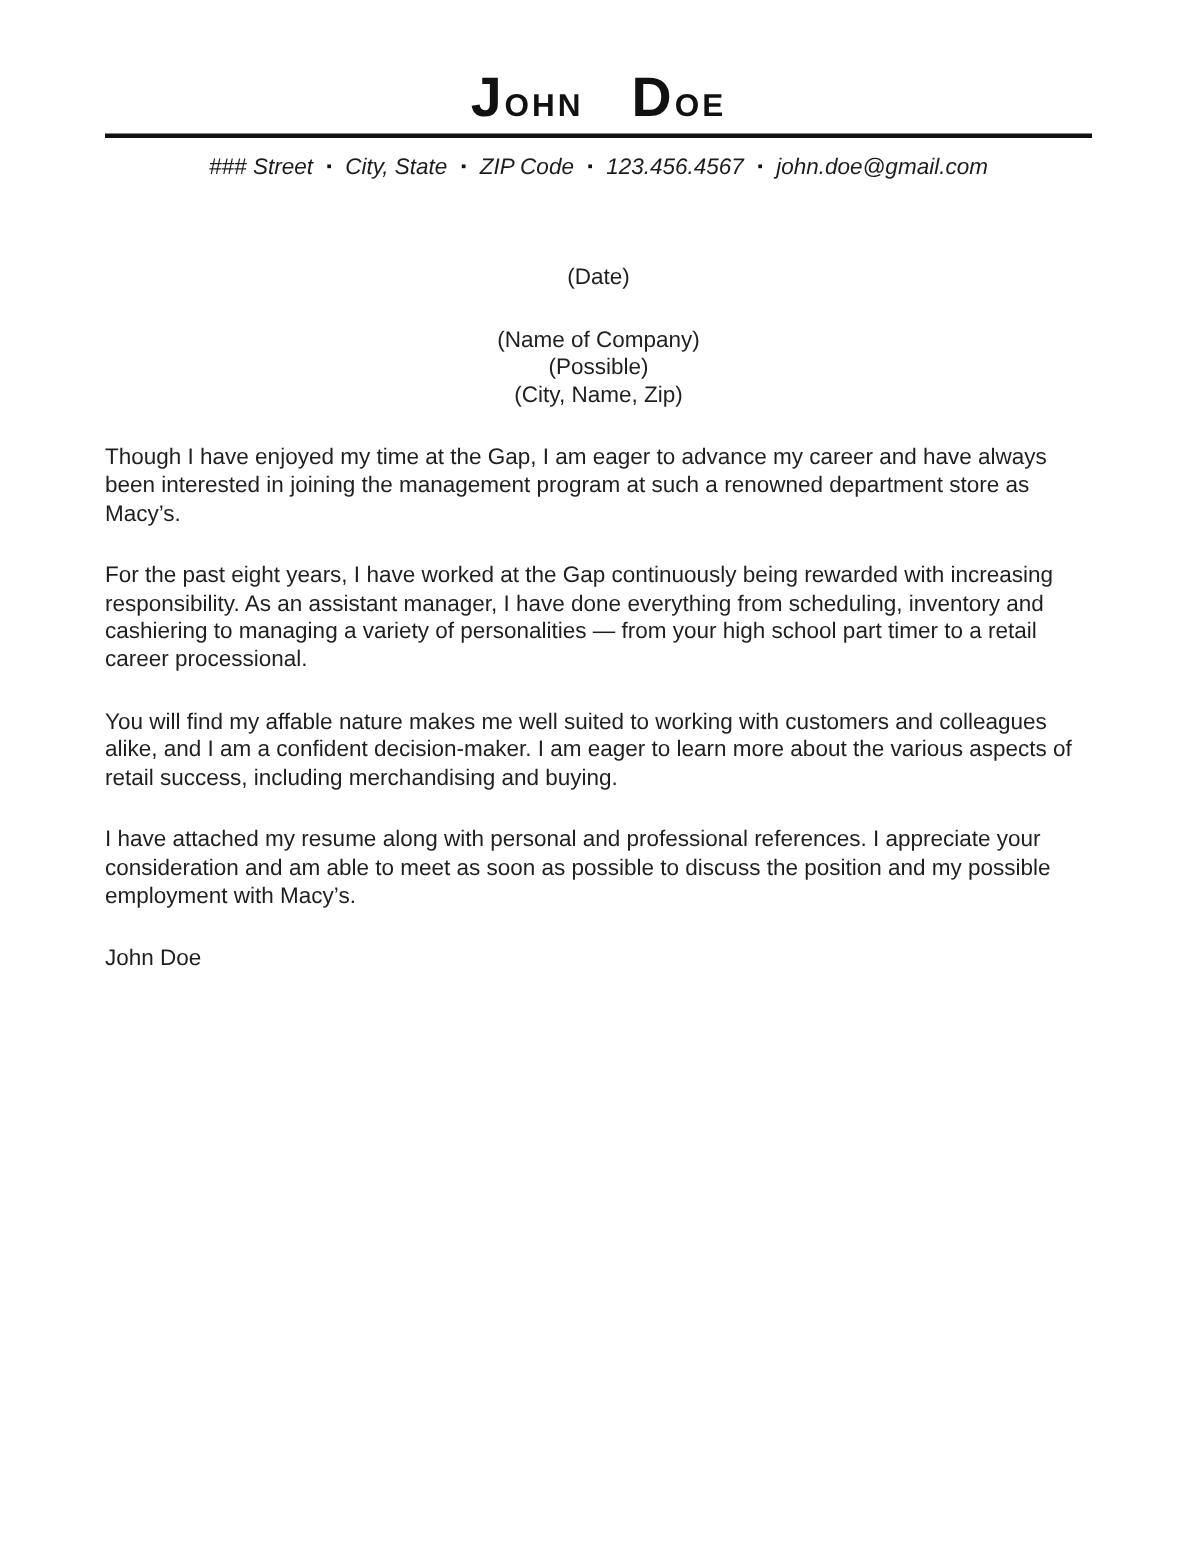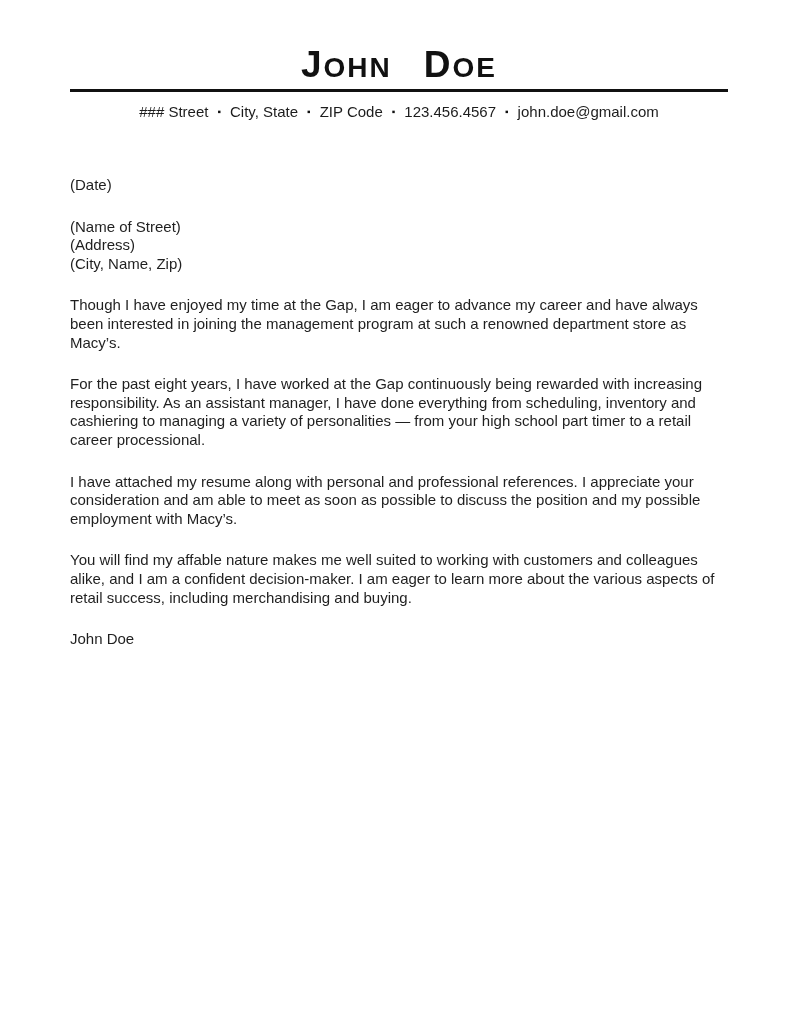--- a/index.html
+++ b/index.html
@@ -22,48 +22,49 @@
   
   .header { text-align: center; }
   .title {
     font-weight: bold;
     color: #111111;
     letter-spacing: 2px;
     line-height: 1;
     white-space: nowrap;
   }
   .title .big   { font-size: 37px; }
-  .title .small { font-size: 28px; }
+  .title .small { font-size: 21px; }
   .title .last  { margin-left: 32px; }
   .rule {
     margin-top: 6px;
     border-bottom: 3px solid #111111;
     width: 100%;
   }
   .contact {
     margin-top: 11px;
     font-size: 15px;
     color: #1c1c1c;
     white-space: nowrap;
+    font-style: italic;
   }
   .contact .sep {
     display: inline-block;
     font-size: 10px;
     vertical-align: 2px;
     margin: 0 9px;
     color: #111111;
   }
   
   .letter {
     margin-top: 56px;
     font-size: 15px;
     line-height: 18.6px;
     color: #1f1f1f;
   }
-  .block { margin-bottom: 23px; }
+  .block { margin-bottom: 23px; text-align: center; }
   .letter p { margin: 0 0 23px 0; }
   .sig { margin-bottom: 0; }
 </style>
 </head>
 <body>
 
 <div class="page">
 
   <div class="header">
     <div class="title">
@@ -73,29 +74,29 @@
     <div class="contact">
       <span>### Street</span><span class="sep">▪</span><span>City, State</span><span class="sep">▪</span><span>ZIP Code</span><span class="sep">▪</span><span>123.456.4567</span><span class="sep">▪</span><span>john.doe@gmail.com</span>
     </div>
   </div>
 
   <div class="letter">
 
     <div class="block">(Date)</div>
 
     <div class="block">
-      <div>(Name of Street)</div>
-      <div>(Address)</div>
+      <div>(Name of Company)</div>
+      <div>(Possible)</div>
       <div>(City, Name, Zip)</div>
     </div>
 
 
     <p>Though I have enjoyed my time at the Gap, I am eager to advance my career and have always been interested in joining the management program at such a renowned department store as Macy’s.</p>
     <p>For the past eight years, I have worked at the Gap continuously being rewarded with increasing responsibility. As an assistant manager, I have done everything from scheduling, inventory and cashiering to managing a variety of personalities — from your high school part timer to a retail career processional.</p>
+    <p>You will find my affable nature makes me well suited to working with customers and colleagues alike, and I am a confident decision-maker. I am eager to learn more about the various aspects of retail success, including merchandising and buying.</p>
     <p>I have attached my resume along with personal and professional references. I appreciate your consideration and am able to meet as soon as possible to discuss the position and my possible employment with Macy’s.</p>
-    <p>You will find my affable nature makes me well suited to working with customers and colleagues alike, and I am a confident decision-maker. I am eager to learn more about the various aspects of retail success, including merchandising and buying.</p>
 
 
     <div class="sig">John Doe</div>
 
   </div>
 
 </div>
 
 </body></html>

